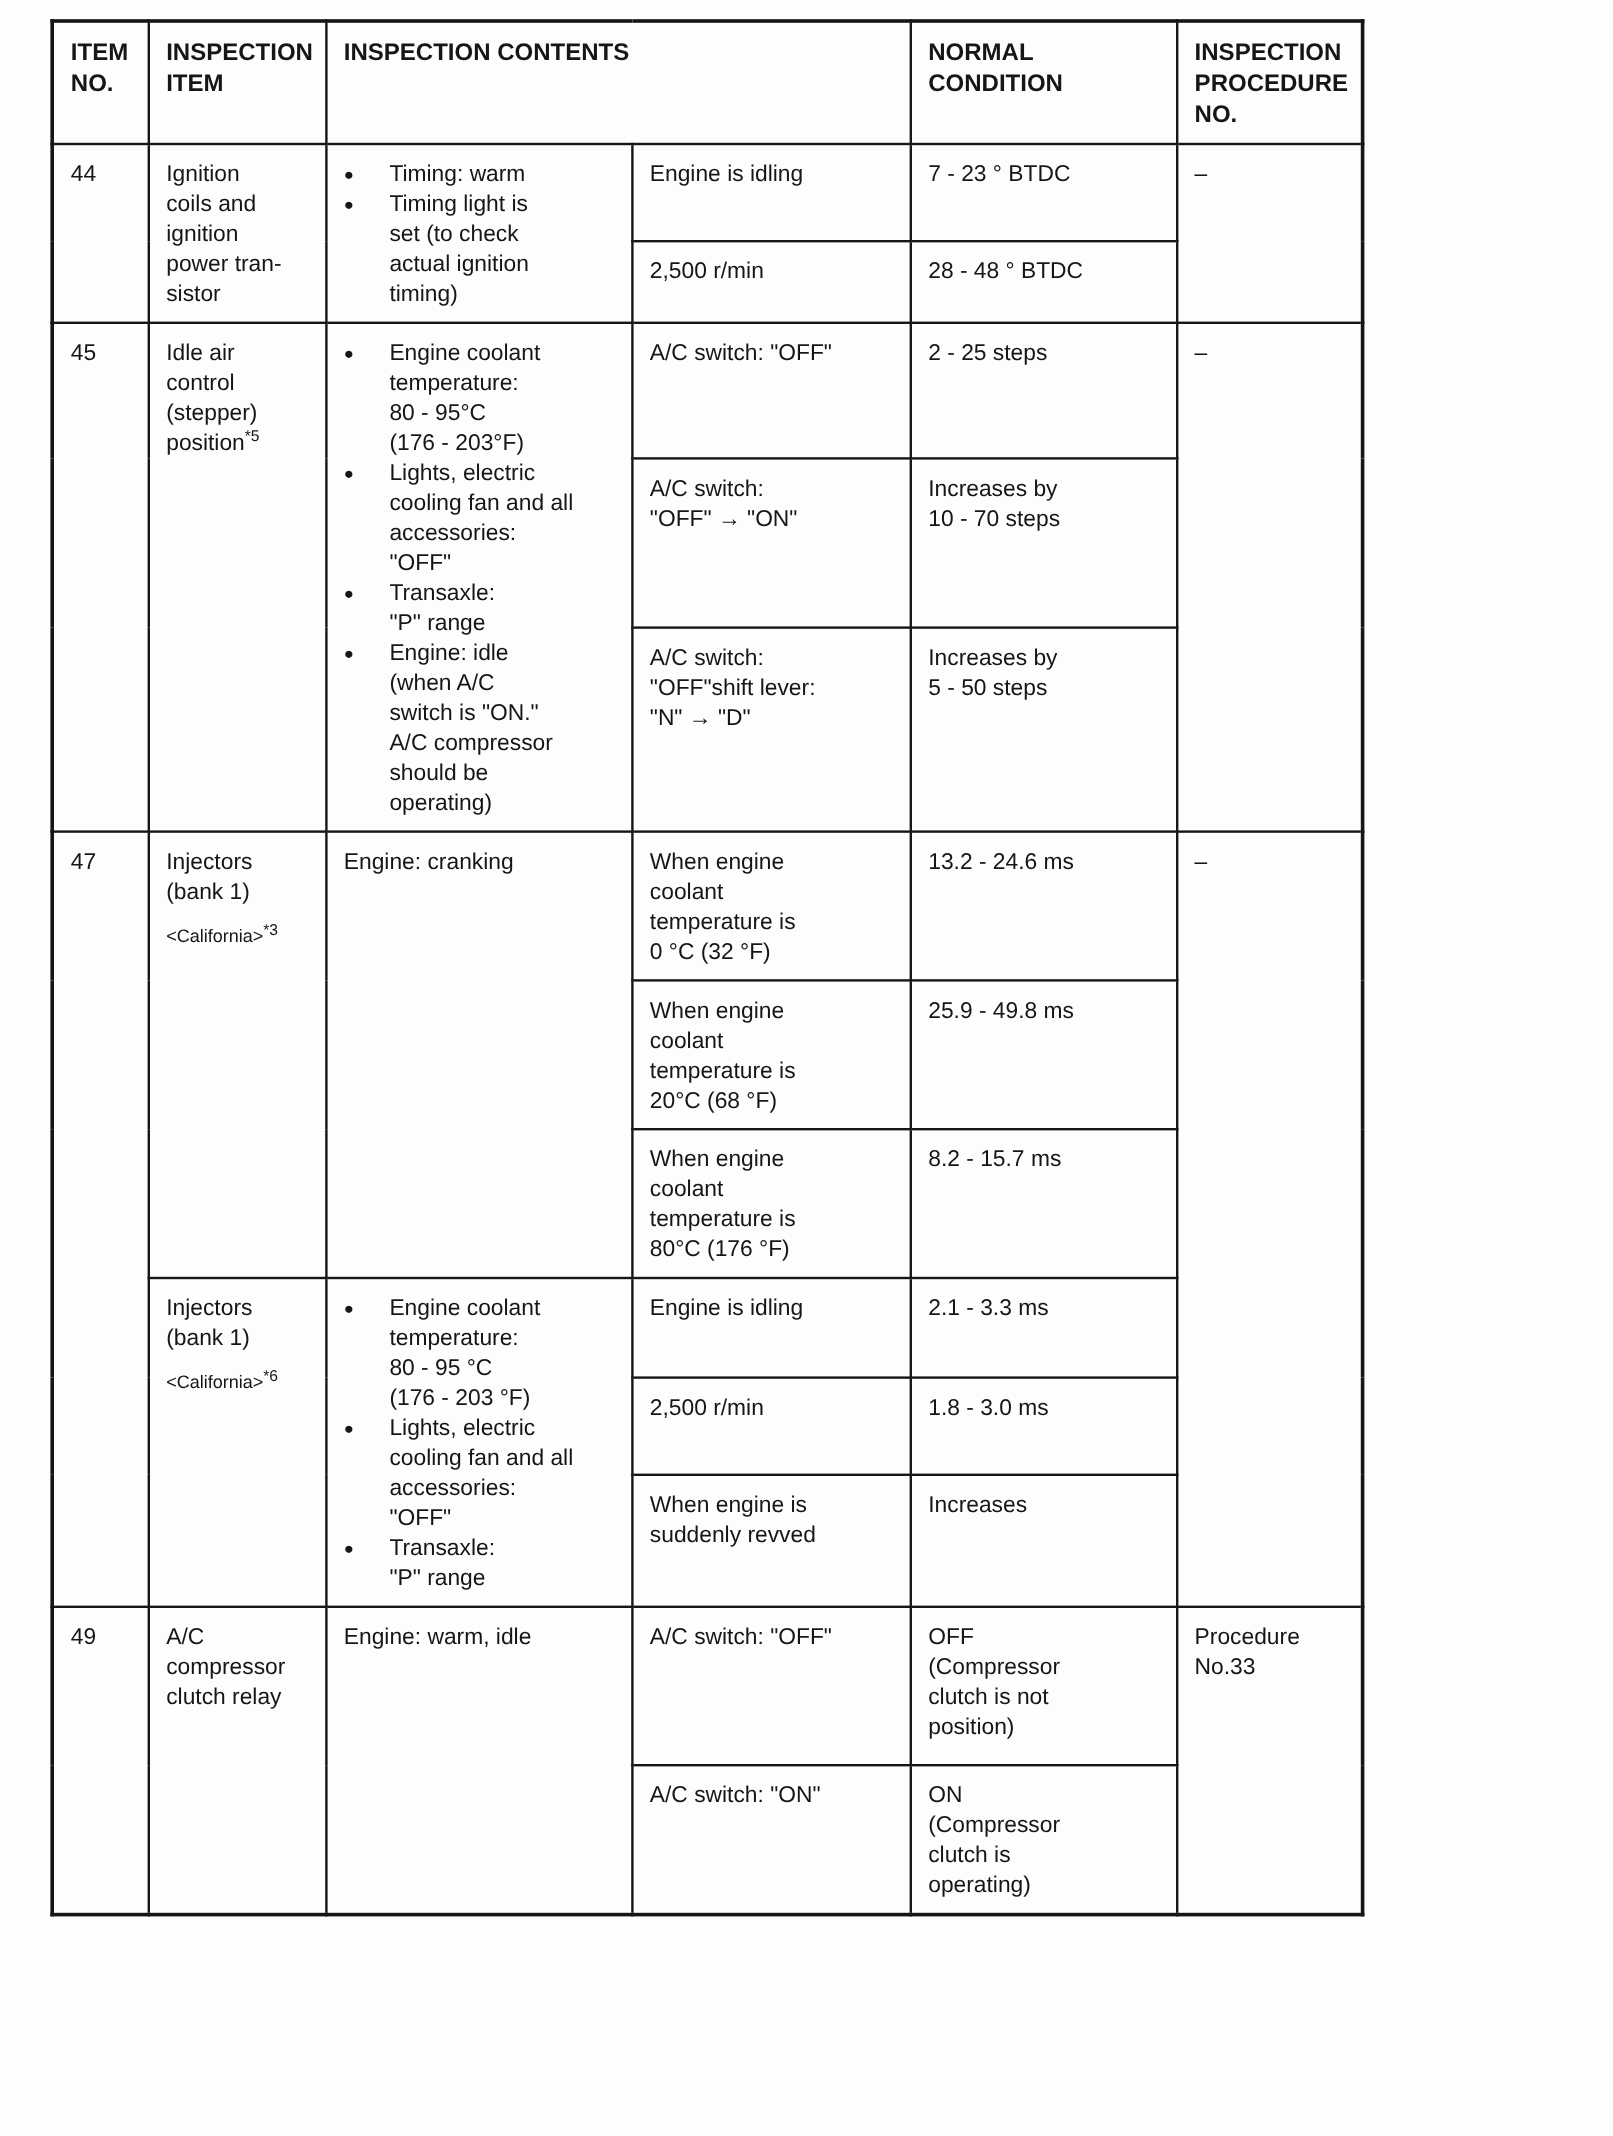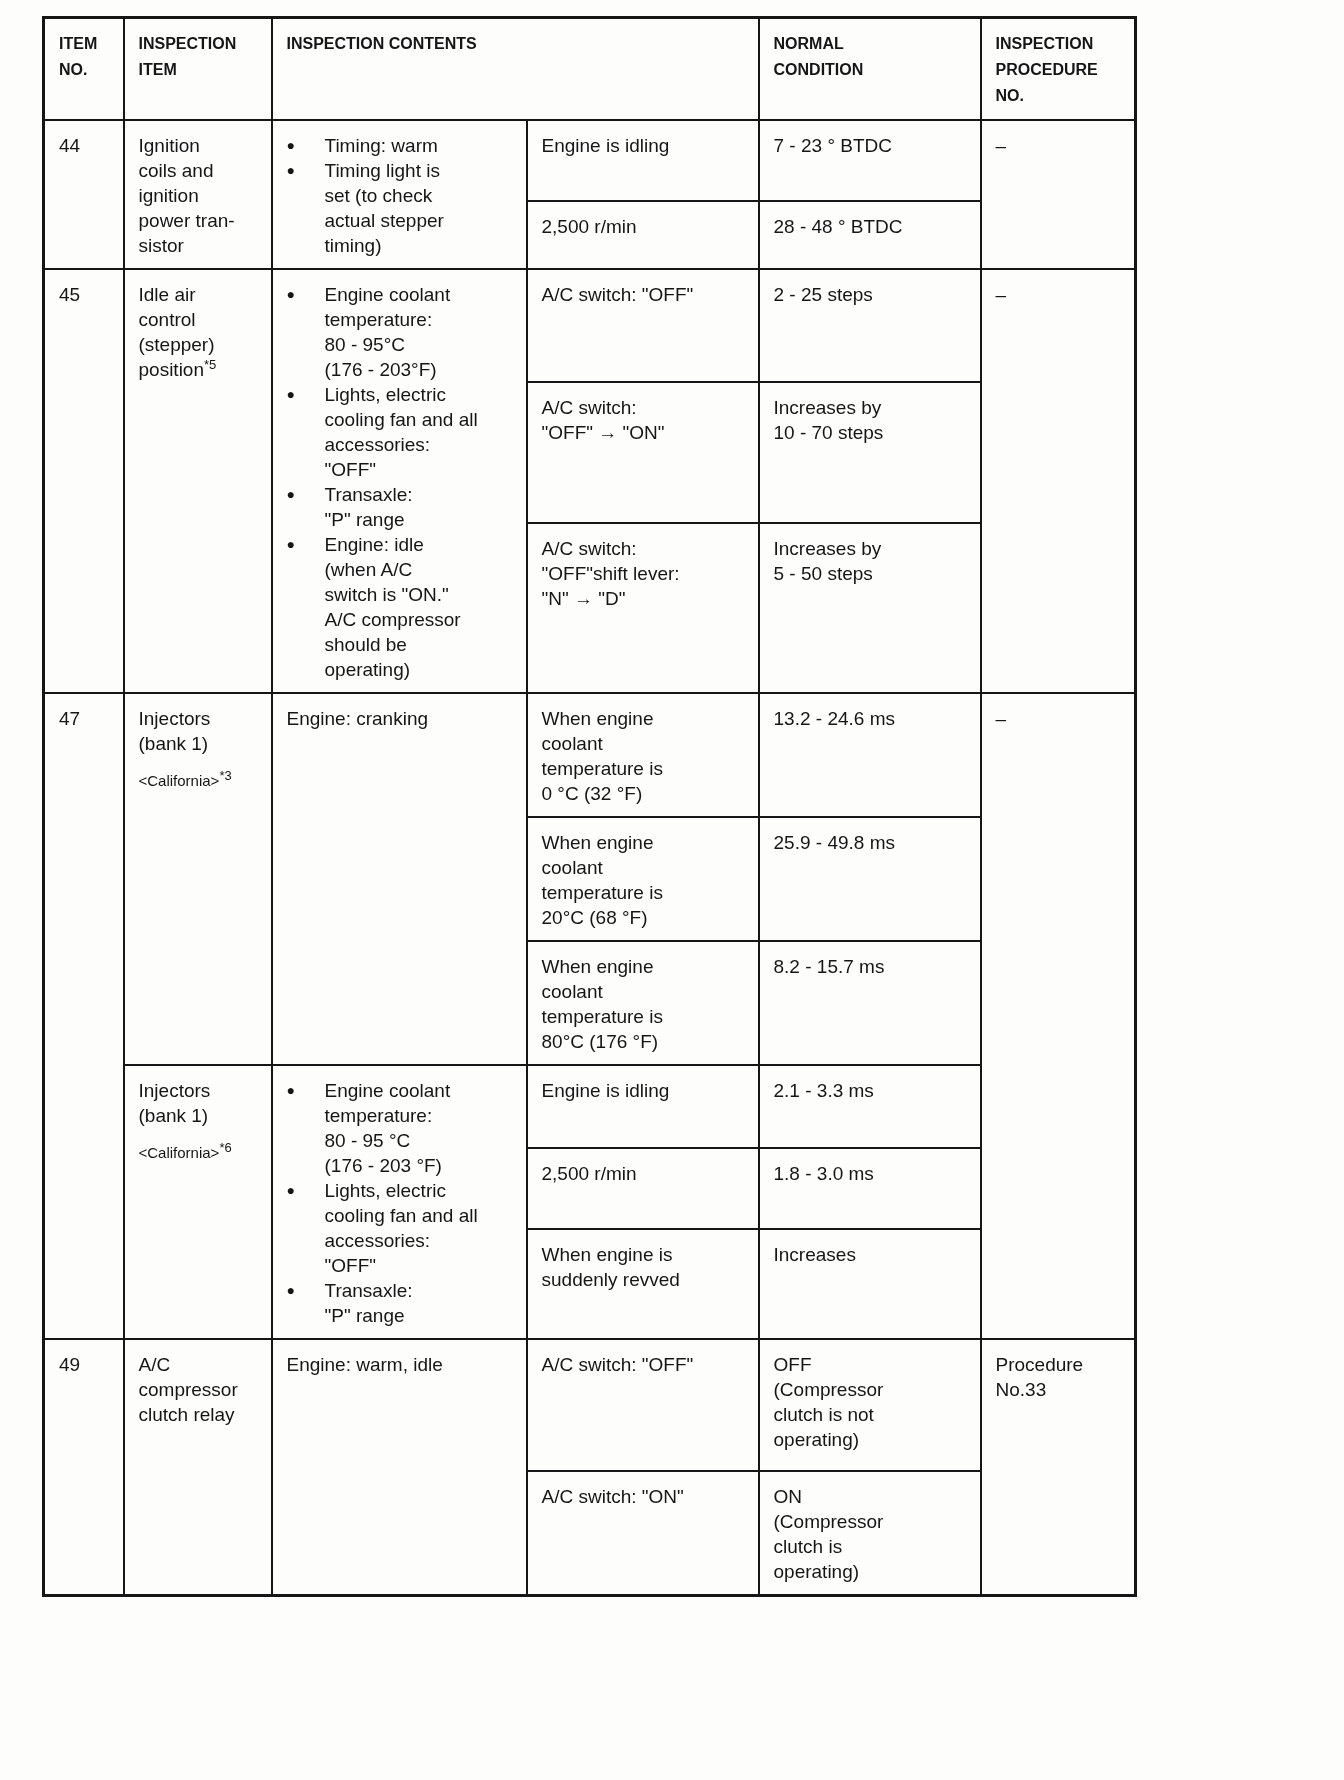--- a/index.html
+++ b/index.html
@@ -26,21 +26,21 @@
     border: 2px solid #161616;
     vertical-align: top;
     padding: 12px 12px 10px 14px;
     font-size: 19px;
     line-height: 25px;
     text-align: left;
     overflow: hidden;
   }
   th {
     font-weight: bold;
-    font-size: 16px;
+    font-size: 20px;
     line-height: 26px;
   }
   [data-bind] { white-space: pre-line; }
   .bullet {
     display: flex;
     align-items: flex-start;
     margin: 0;
   }
   .dot {
     flex: 0 0 38px;
@@ -98,21 +98,21 @@
 sistor</td>
         <td rowspan="2">
             <div class="bullet">
               <span class="dot" data-bind="glyphs.bullet">●</span>
               <span class="bt" data-bind="row44.bullets.0">Timing: warm</span>
             </div>
             <div class="bullet">
               <span class="dot" data-bind="glyphs.bullet">●</span>
               <span class="bt" data-bind="row44.bullets.1">Timing light is
 set (to check
-actual stepper
+actual ignition
 timing)</span>
             </div>
           </td>
         <td data-bind="row44.subs.0.cond">Engine is idling</td>
         <td data-bind="row44.subs.0.val">7 - 23 ° BTDC</td>
         <td rowspan="2" data-bind="row44.procedure">–</td>
       </tr>
       <tr style="height:64px">
         <td data-bind="row44.subs.1.cond">2,500 r/min</td>
         <td data-bind="row44.subs.1.val">28 - 48 ° BTDC</td>
@@ -245,21 +245,21 @@
       <tr style="height:132px">
         <td rowspan="2" data-bind="row49.no">49</td>
         <td rowspan="2" data-bind="row49.item">A/C
 compressor
 clutch relay</td>
         <td rowspan="2" data-bind="row49.contents">Engine: warm, idle</td>
         <td data-bind="row49.subs.0.cond">A/C switch: "OFF"</td>
         <td data-bind="row49.subs.0.val">OFF
 (Compressor
 clutch is not
-operating)</td>
+position)</td>
         <td rowspan="2" data-bind="row49.procedure">Procedure
 No.33</td>
       </tr>
       <tr style="height:116px">
         <td data-bind="row49.subs.1.cond">A/C switch: "ON"</td>
         <td data-bind="row49.subs.1.val">ON
 (Compressor
 clutch is
 operating)</td>
       </tr>

